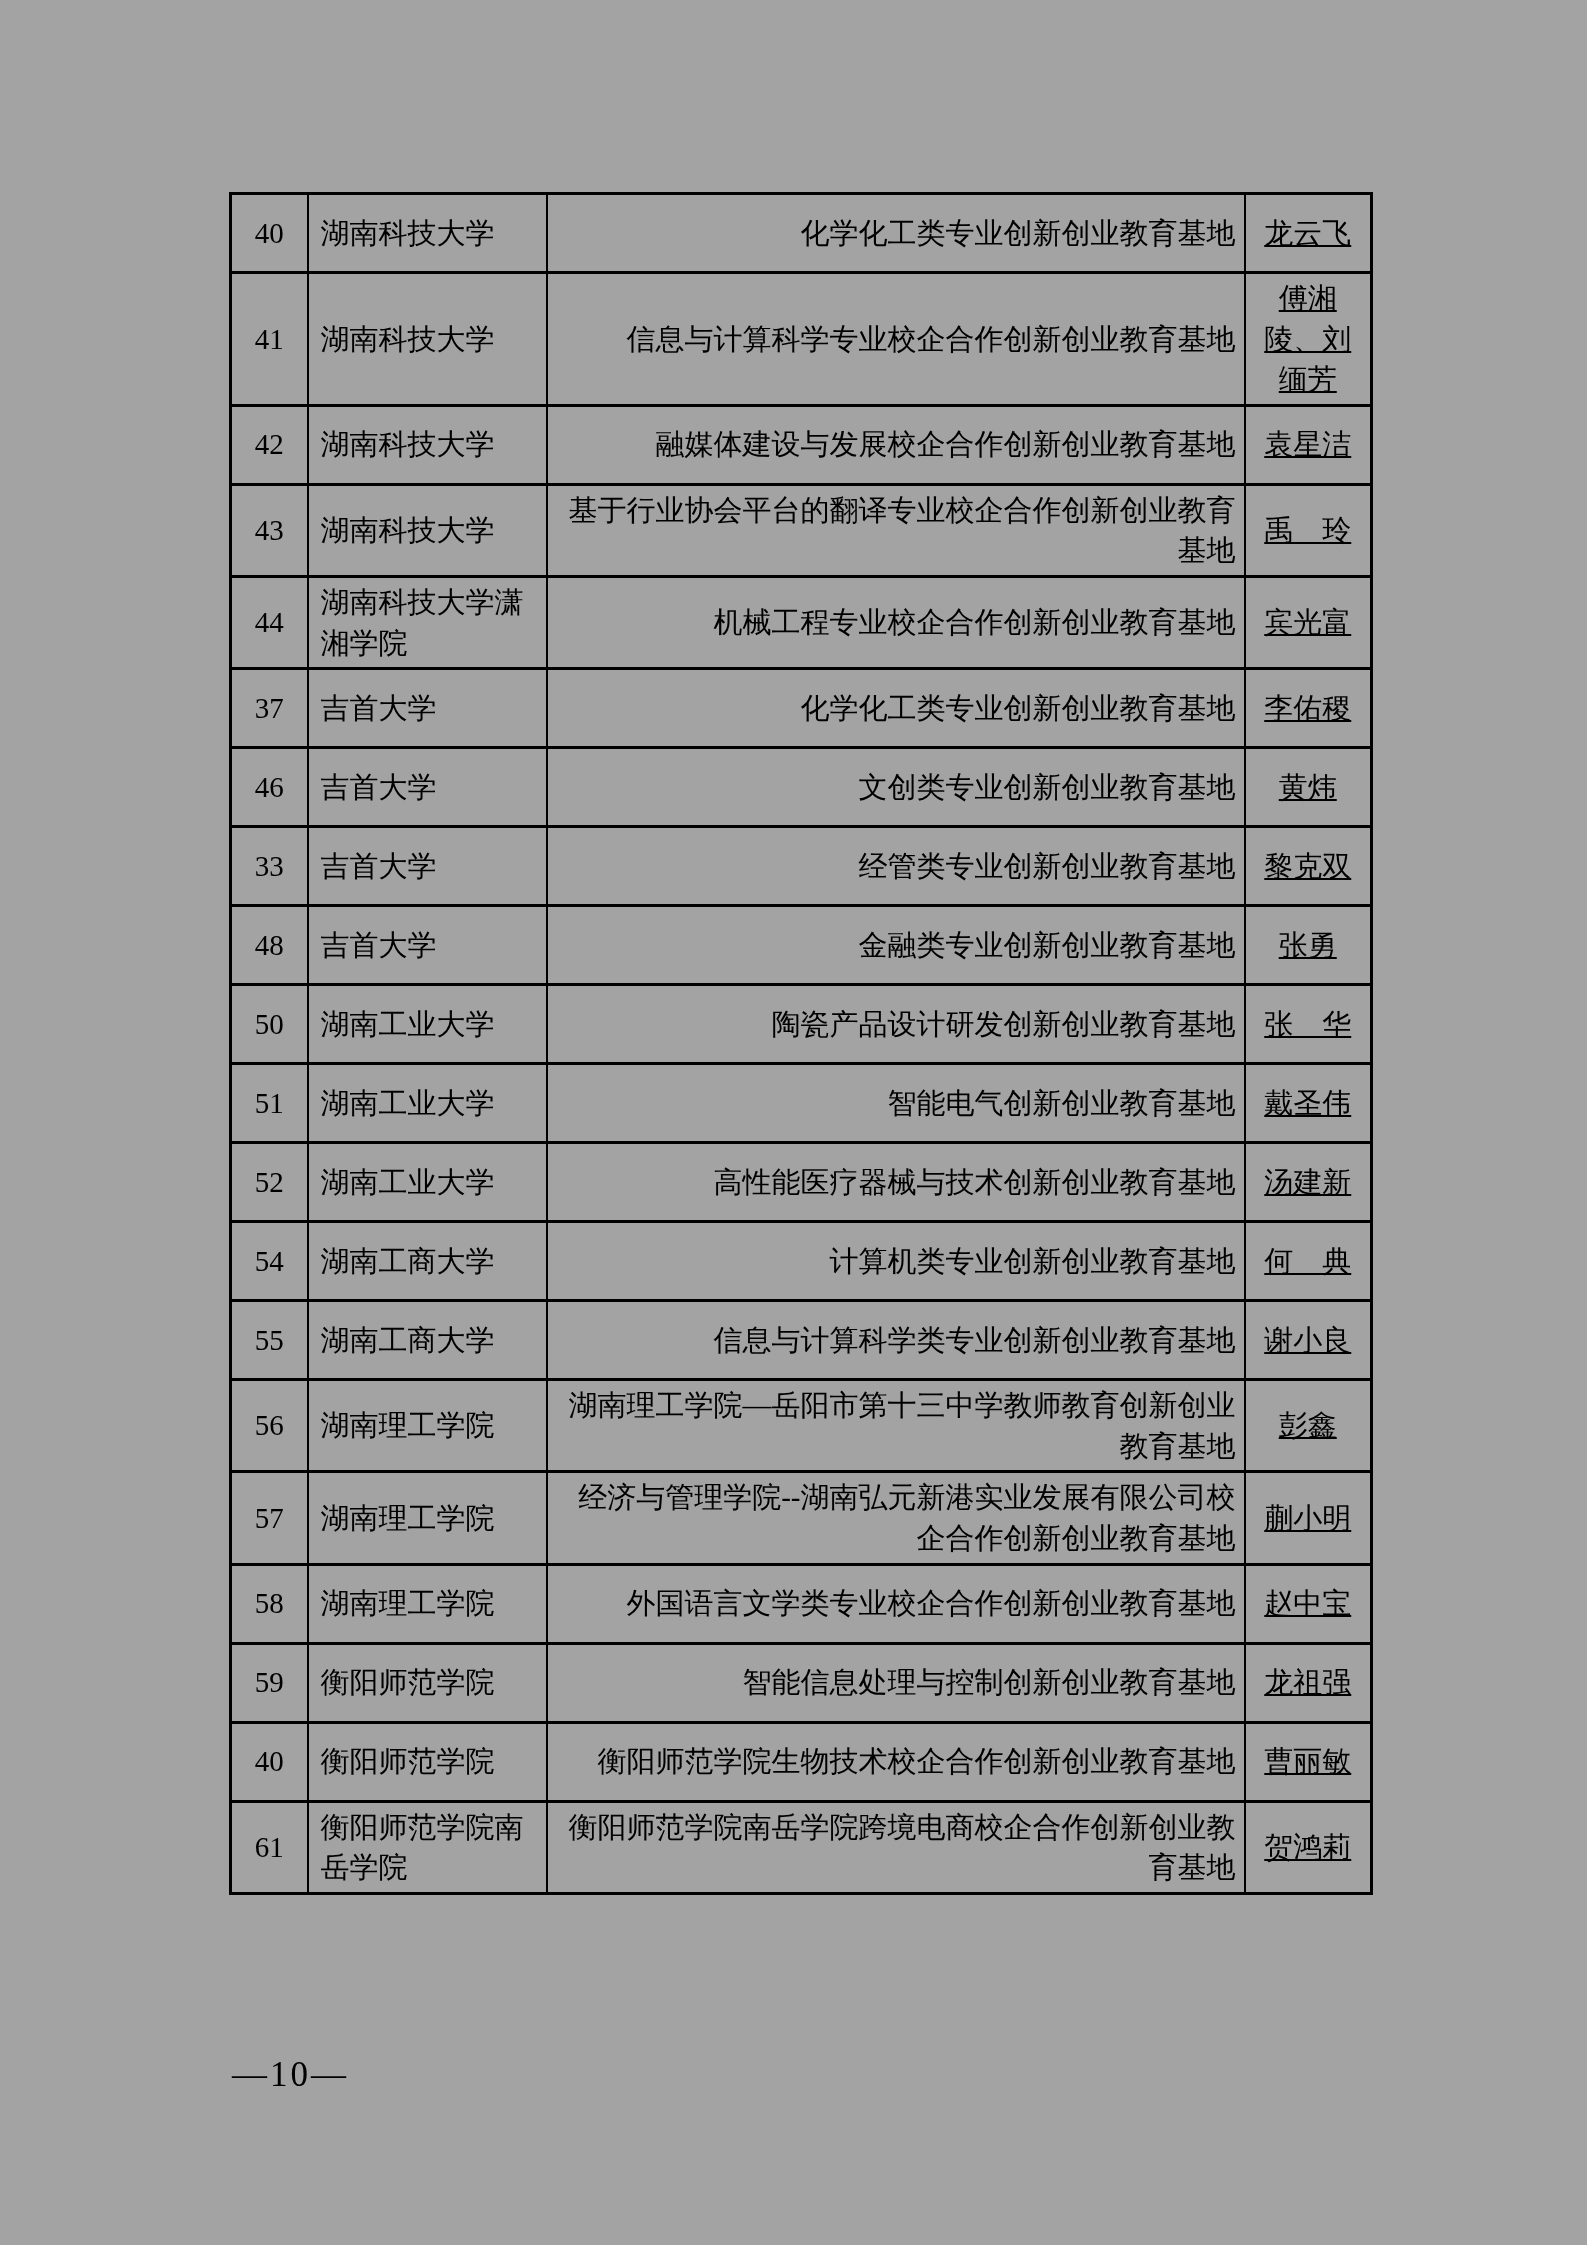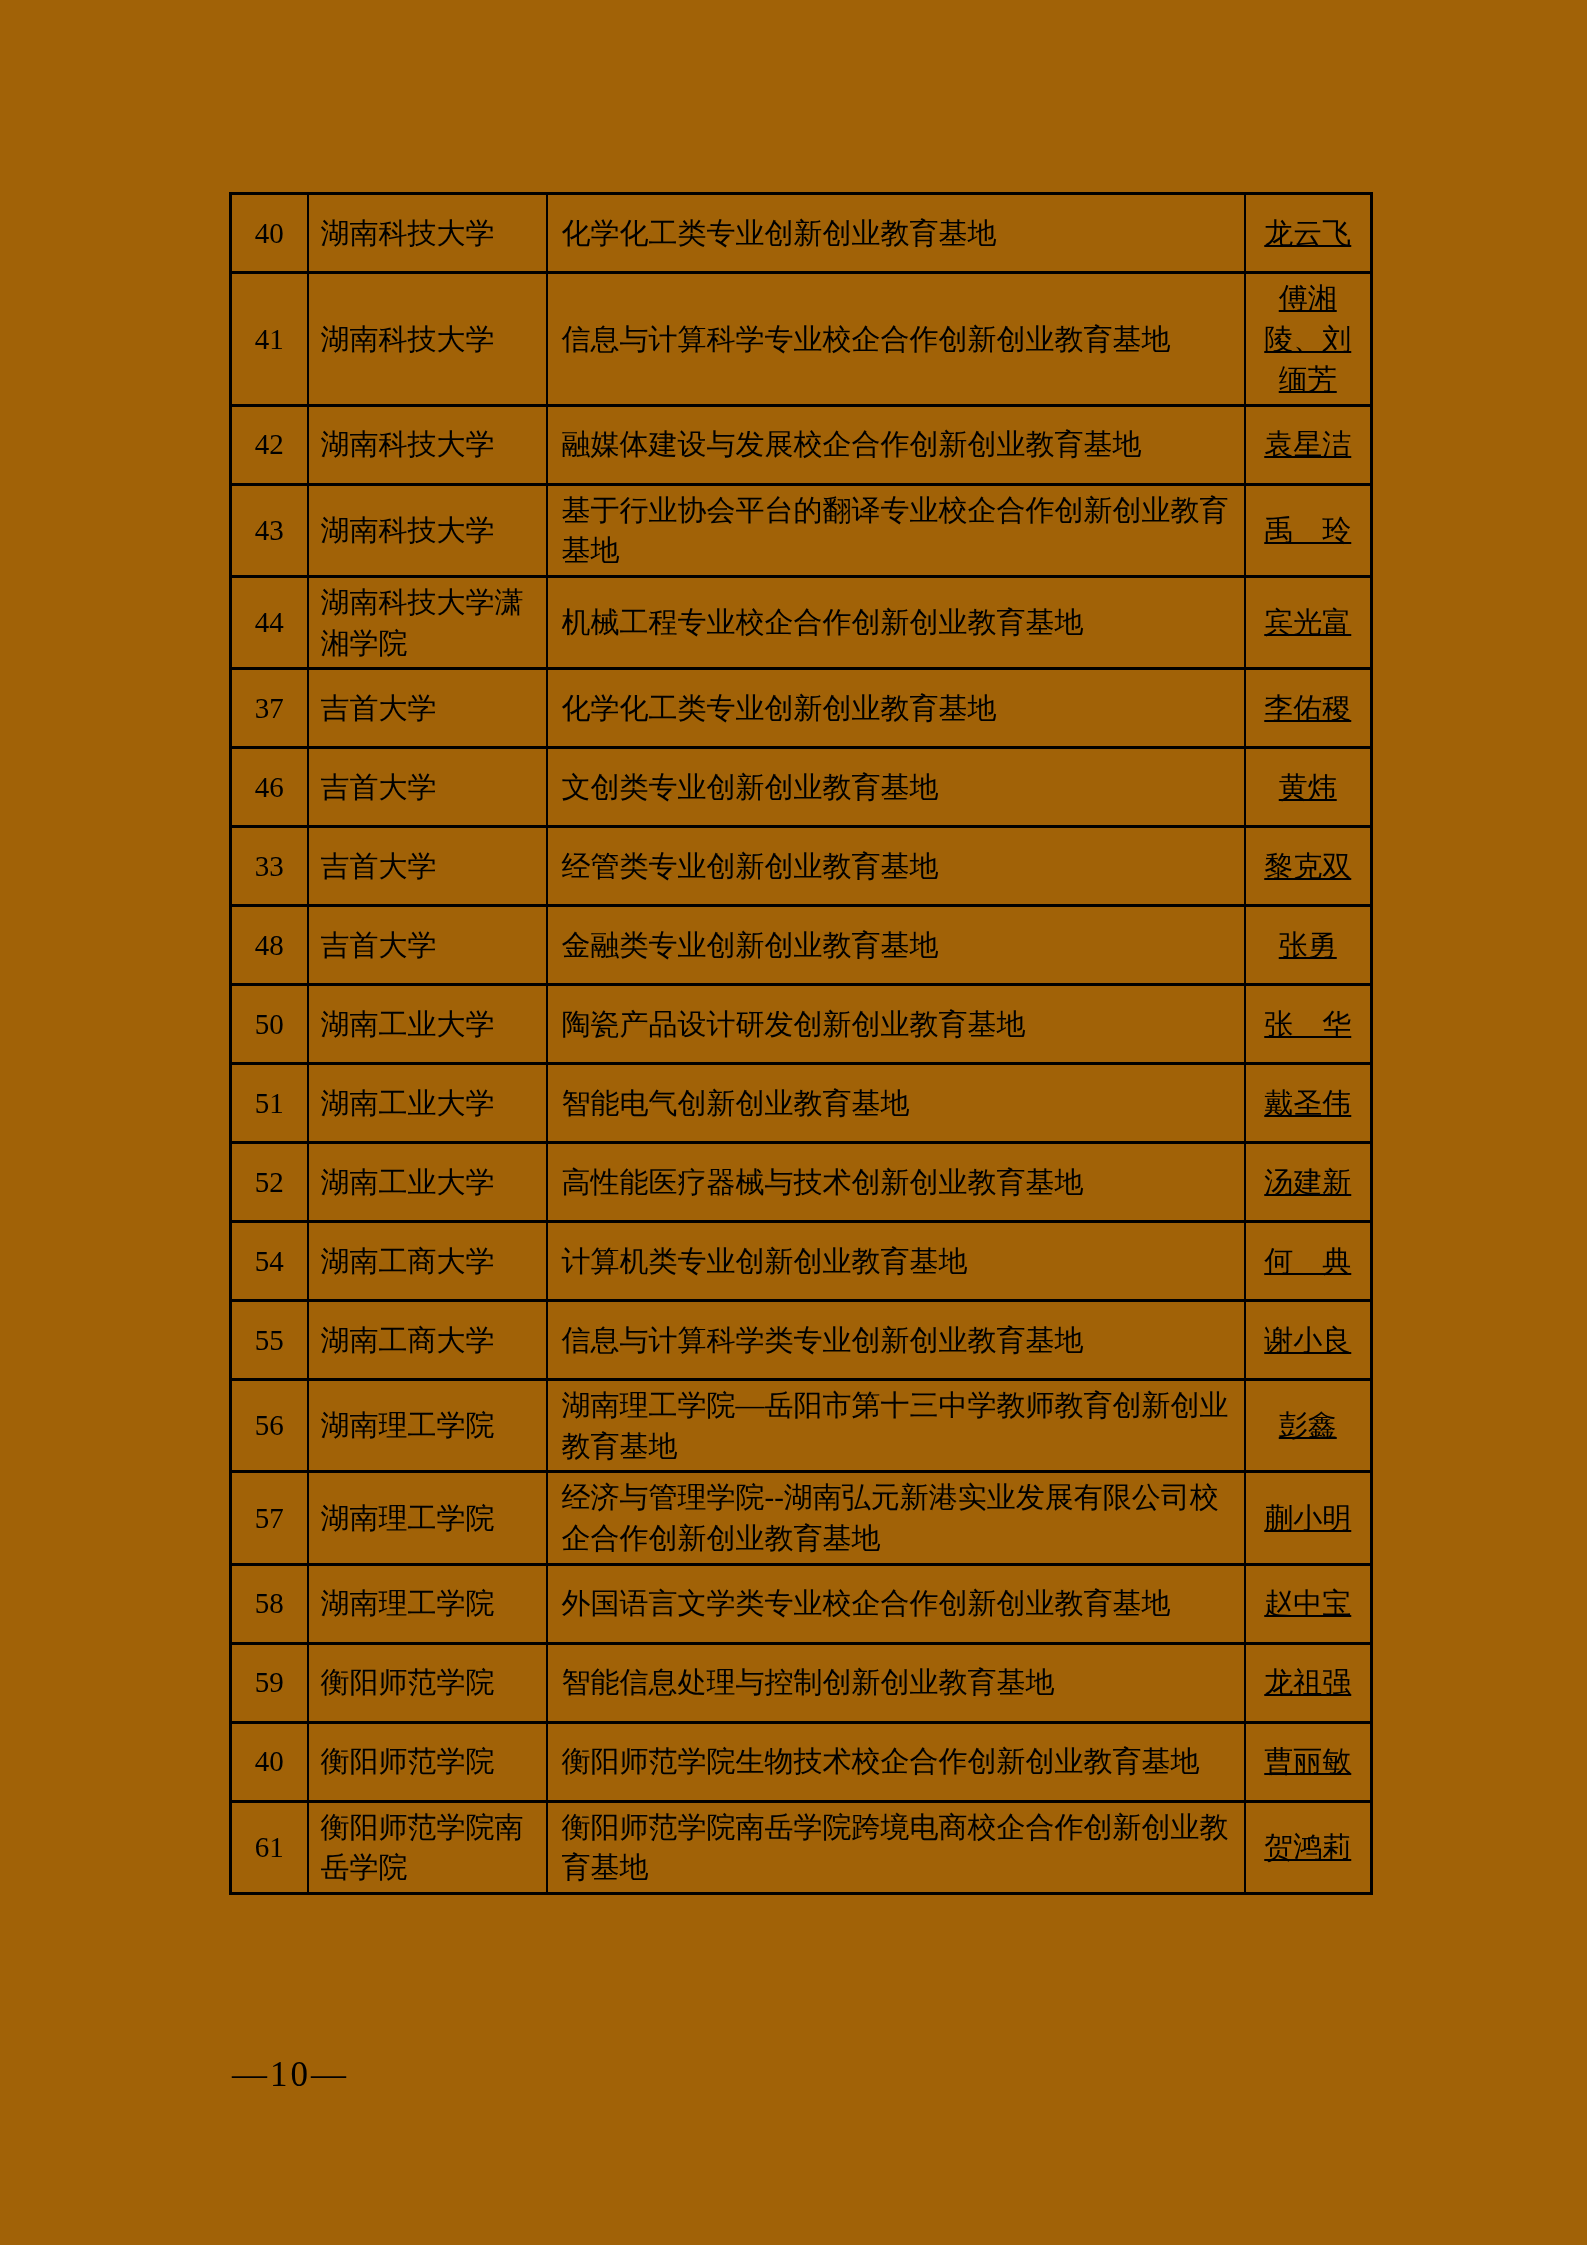--- a/index.html
+++ b/index.html
@@ -4,21 +4,21 @@
 <style>
   html, body {
     margin: 0;
     padding: 0;
     background: #ffffff;
   }
   .page {
     position: relative;
     width: 1587px;
     height: 2245px;
-    background: #a16207;
+    background: #a3a3a3;
     overflow: hidden;
     font-family: "Liberation Serif", "DejaVu Serif", serif;
     color: #000000;
   }
   table.base-table {
     position: absolute;
     left: 229px;
     top: 192px;
     width: 1141px;
     border-collapse: collapse;
@@ -42,21 +42,21 @@
   }
   td.c-no {
     text-align: center;
     padding: 4px 2px;
   }
   td.c-uni {
     text-align: left;
     padding: 4px 8px 4px 12px;
   }
   td.c-base {
-    text-align: left;
+    text-align: right;
     padding: 4px 8px 4px 14px;
   }
   td.c-leader {
     text-align: center;
     padding: 4px 6px;
     text-decoration: underline;
   }
   .page-footer {
     position: absolute;
     left: 232px;

